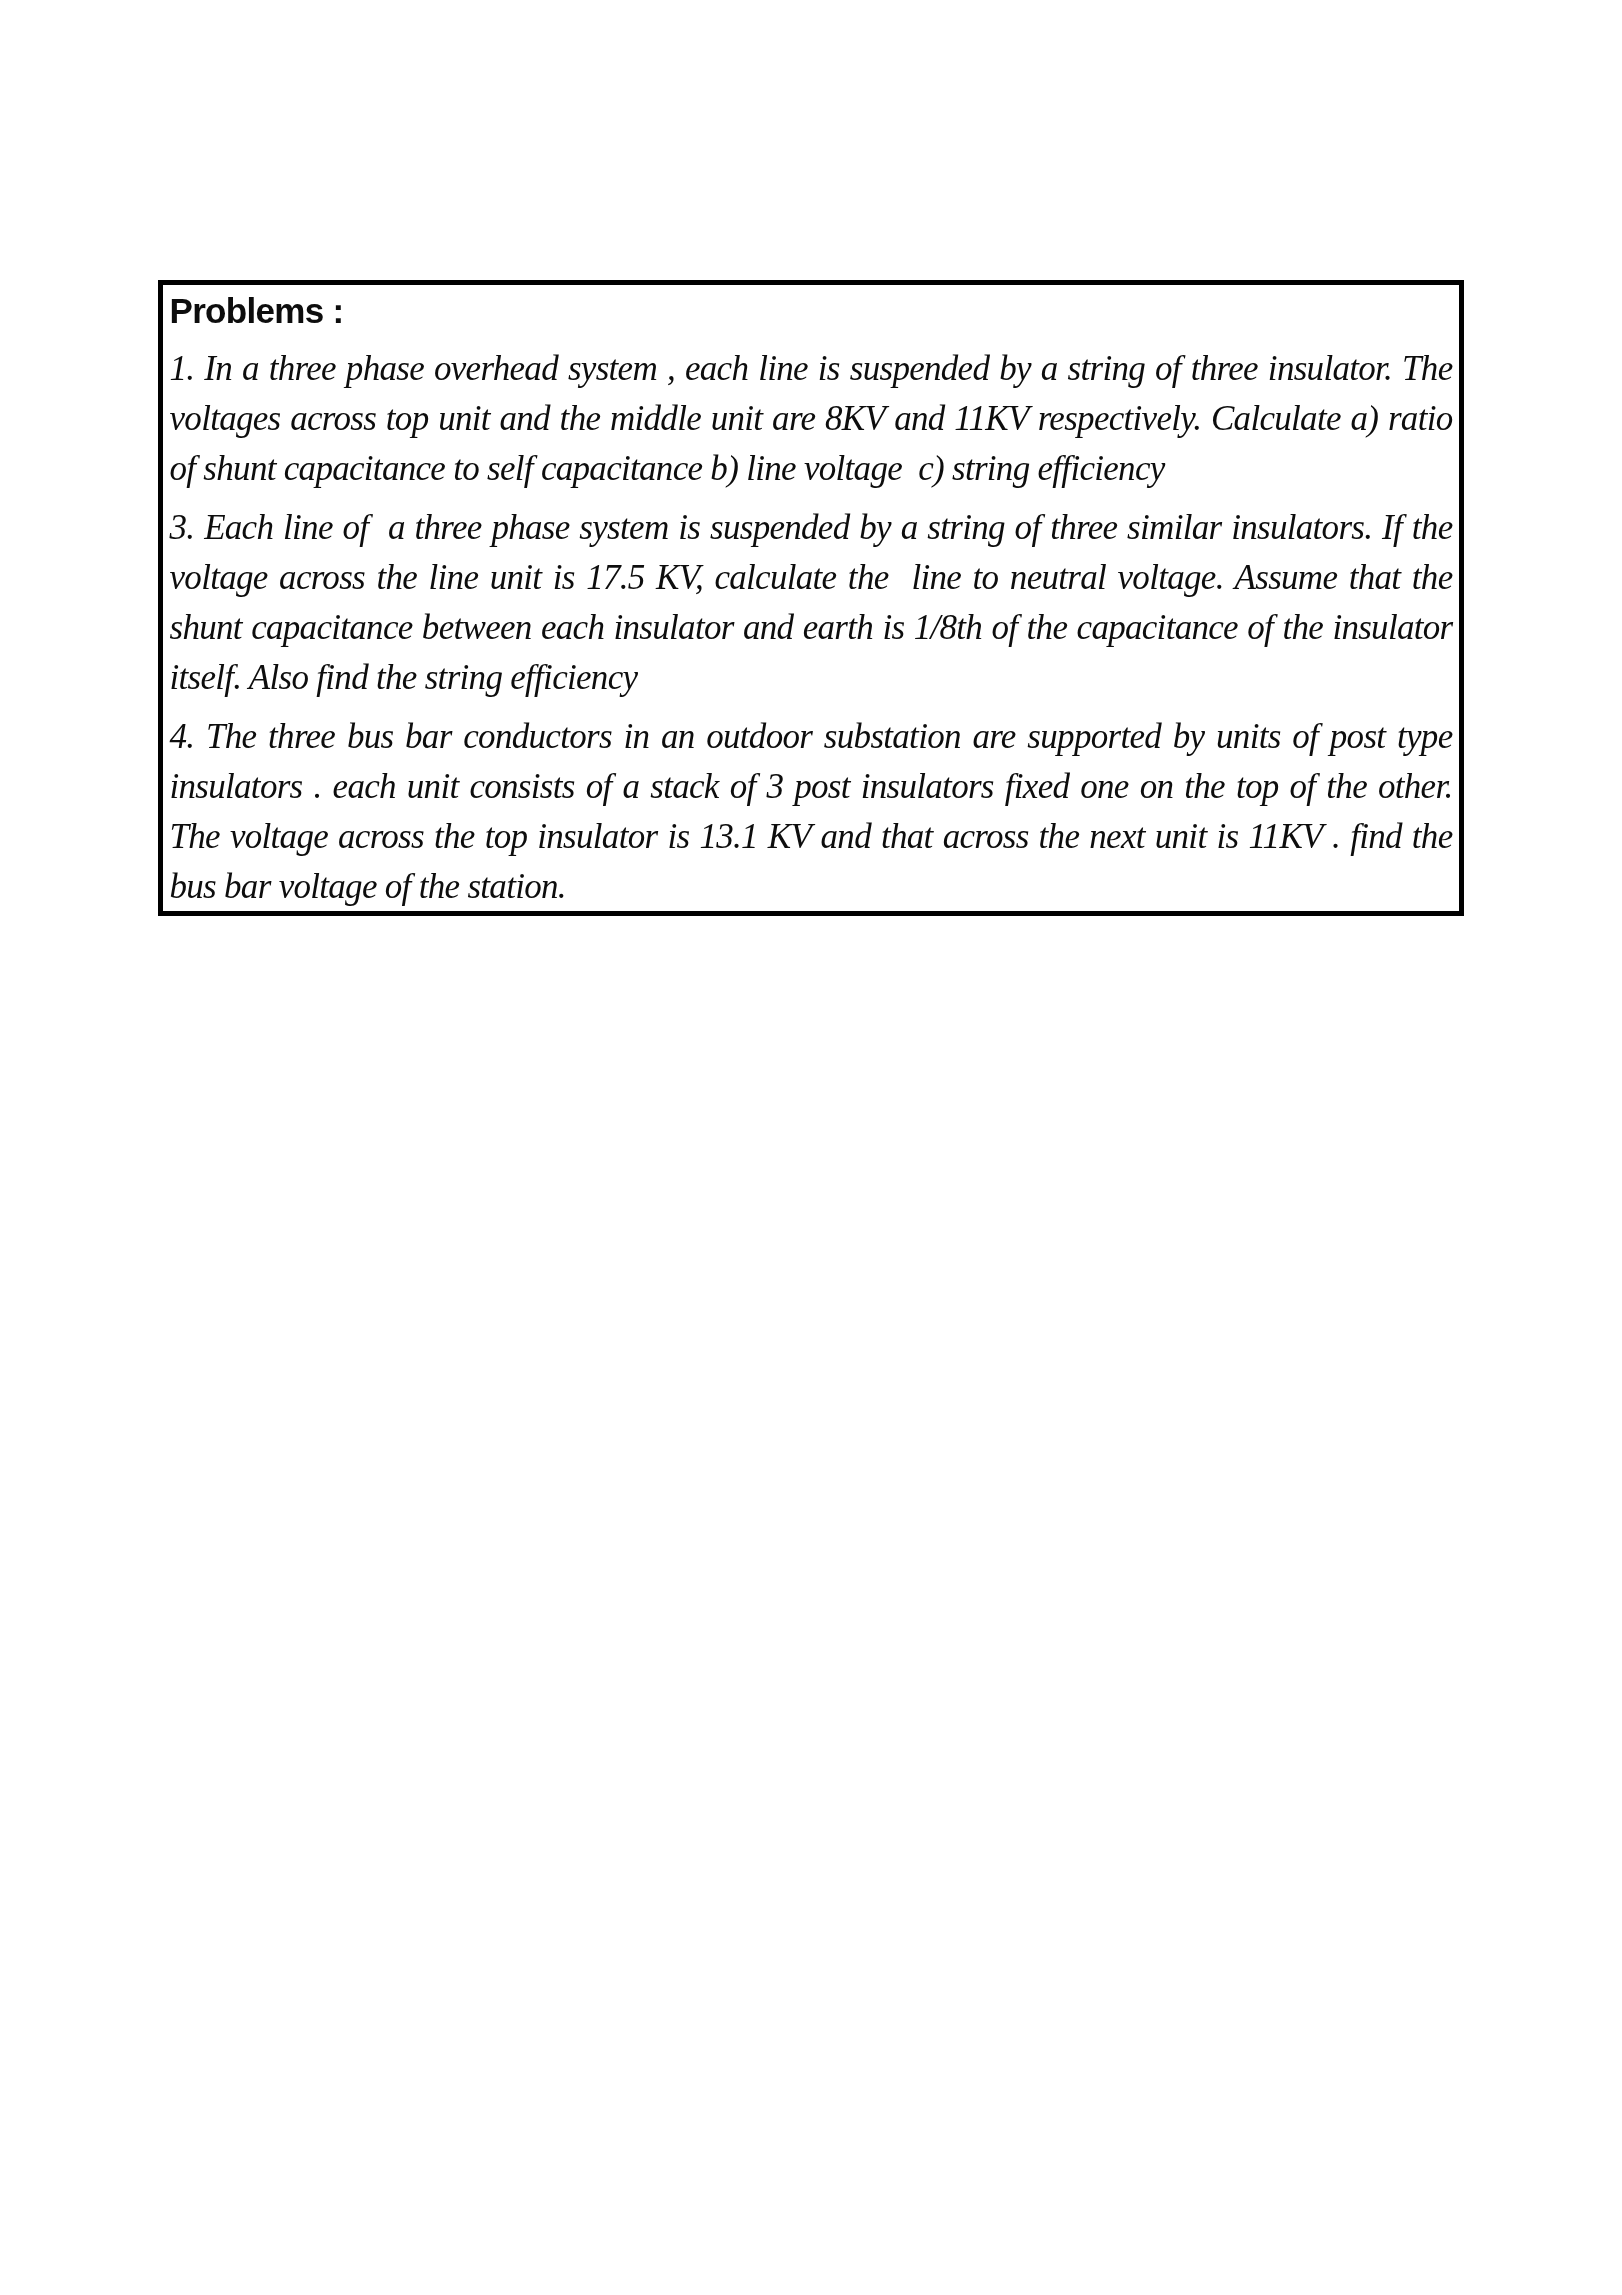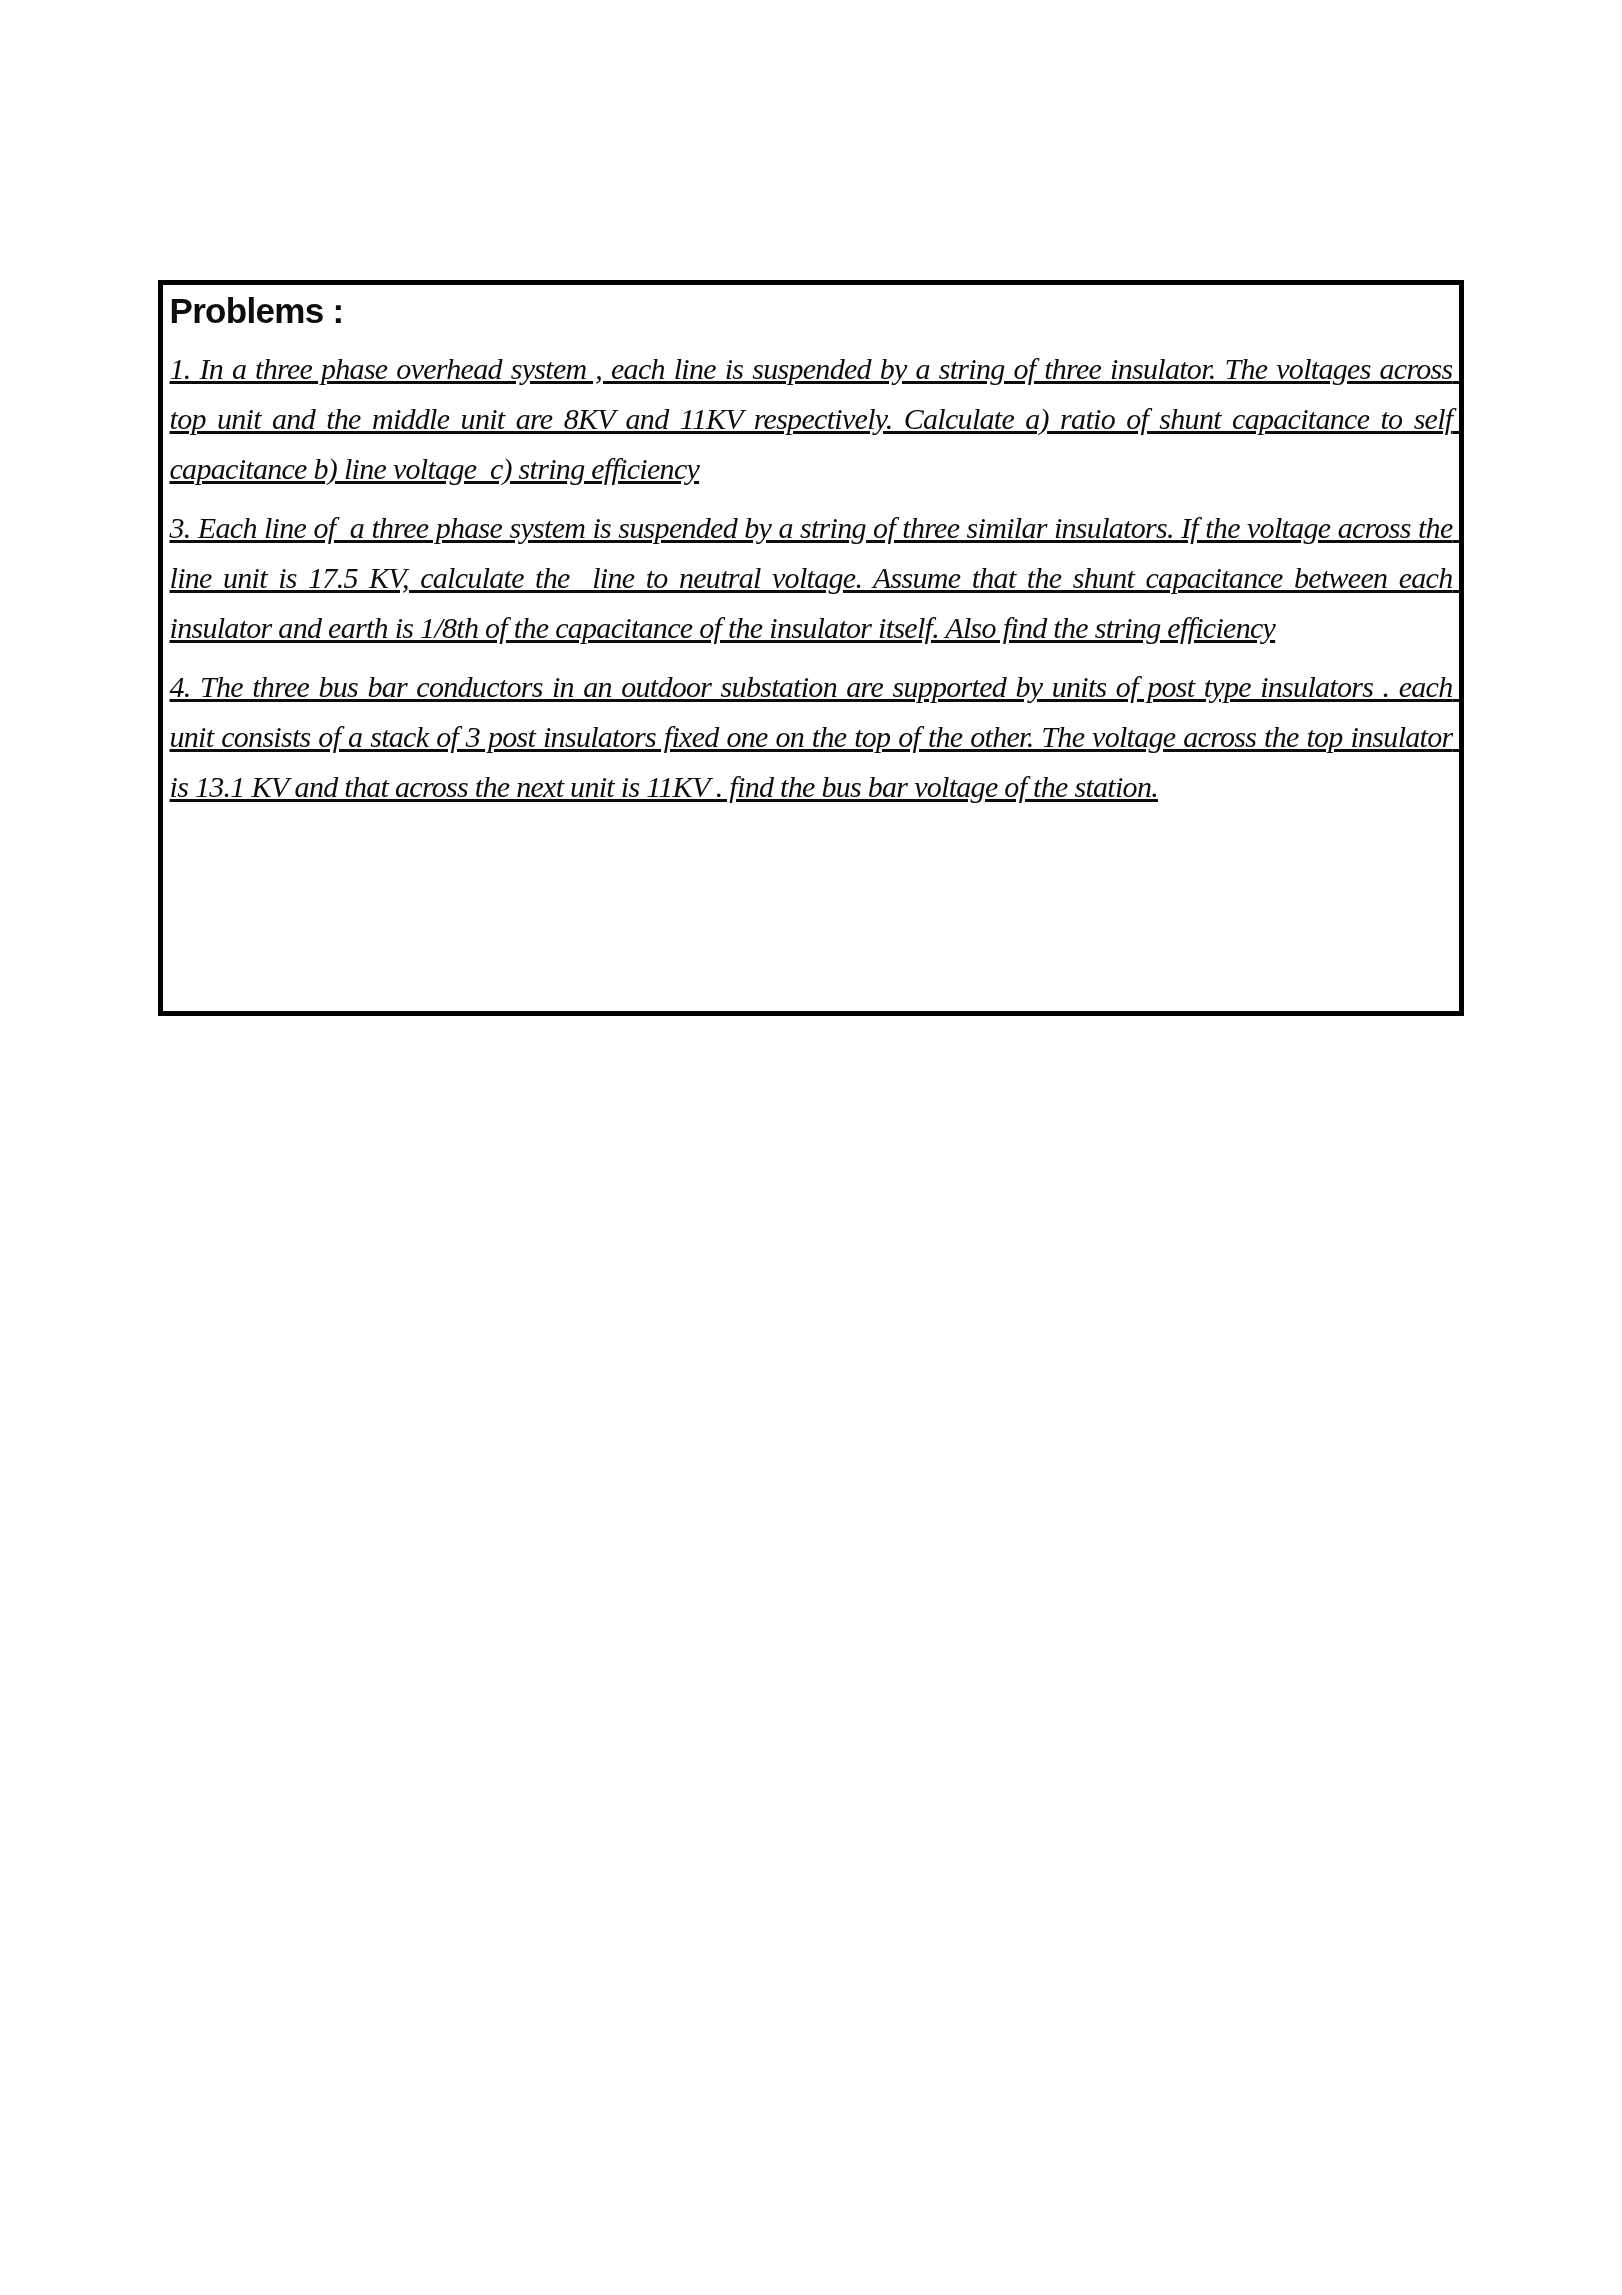--- a/index.html
+++ b/index.html
@@ -17,47 +17,46 @@
   .page {
     position: absolute;
     inset: 0;
     background: #ffffff;
   }
   .problem-box {
     position: absolute;
     left: 158px;
     top: 280px;
     width: 1306px;
-    height: 736px;
+    height: 636px;
     box-sizing: border-box;
     border: 5.2px solid #000000;
     background: #ffffff;
     padding: 3.9px 6.5px 0 6.5px;
     overflow: hidden;
   }
   .box-title {
     font-family: "Liberation Sans", sans-serif;
     font-weight: 700;
     font-size: 35px;
     line-height: 42px;
     letter-spacing: -0.7px;
     color: #0d0d0d;
     margin: 1.3px 0 11.8px 0;
   }
   .problem {
     font-family: "Liberation Serif", serif;
     font-style: italic;
-    font-size: 30px;
+    font-size: 35px;
     letter-spacing: -0.7px;
     line-height: 50px;
     text-align: justify;
     white-space: pre-wrap;
     color: #0d0d0d;
     margin: 0;
-    text-decoration: underline;
   }
   .problem + .problem {
     margin-top: 9.2px;
   }
 </style>
 </head>
 <body>
 
 <div class="page">
   <div class="problem-box">

